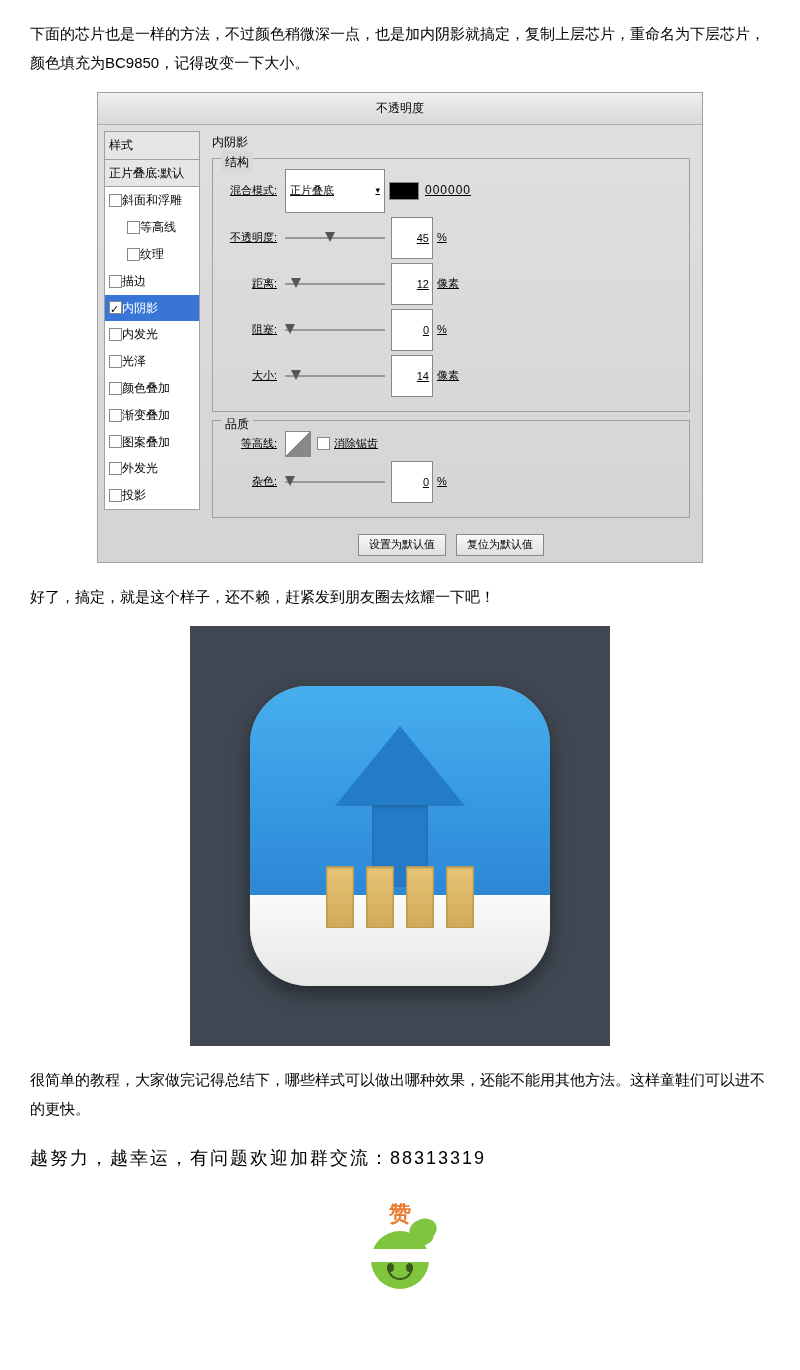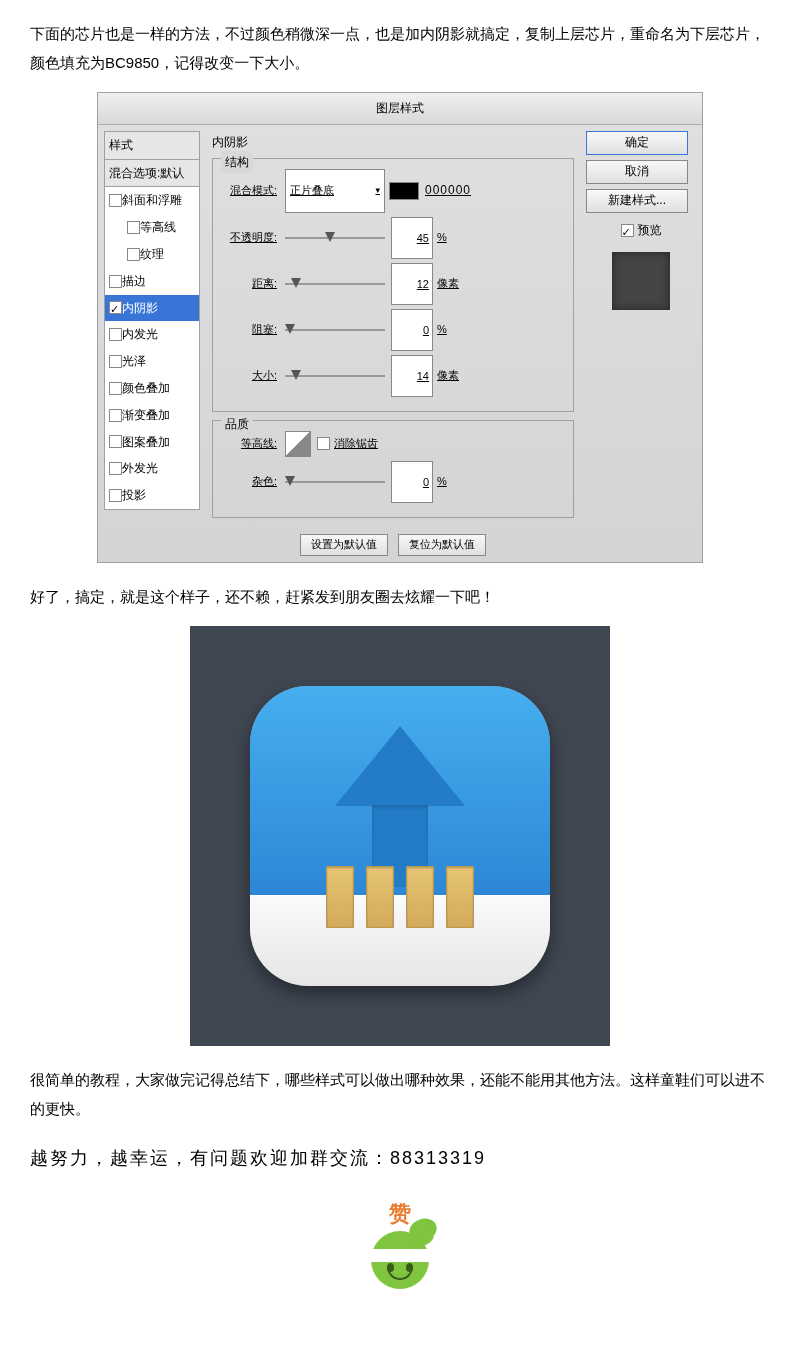--- a/index.html
+++ b/index.html
@@ -398,25 +398,25 @@
   border-top: none;
   border-radius: 0 0 20px 20px;
 }
 </style>
 </head>
 <body>
 
 <p class="paragraph">下面的芯片也是一样的方法，不过颜色稍微深一点，也是加内阴影就搞定，复制上层芯片，重命名为下层芯片，颜色填充为BC9850，记得改变一下大小。</p>
 
 <div class="dialog">
-  <div class="dialog-header">图层样式</div>
+  <div class="dialog-header">不透明度</div>
   <div class="dialog-body">
     <div class="styles-col">
       <div class="styles-header">样式</div>
-      <div class="styles-second">混合选项:默认</div>
+      <div class="styles-second">正片叠底:默认</div>
       <div class="styles-list">
         <div class="style-item">
             <span class="cb"></span>
             <span>斜面和浮雕</span>
           </div>
         <div class="style-item indent">
             <span class="cb"></span>
             <span>等高线</span>
           </div>
         <div class="style-item indent">
@@ -525,30 +525,20 @@
           <input class="num" value="0" style="">
           <span class="unit">%</span>
         </div>
       </div>
       <div class="btnrow">
         <span class="btn-sm">设置为默认值</span>
         <span class="btn-sm">复位为默认值</span>
       </div>
     </div>
 
-    <div class="right-col">
-      <div class="btn-main default">确定</div>
-      <div class="btn-main">取消</div>
-      <div class="btn-main">新建样式...</div>
-      <div style="display:flex;align-items:center;margin-top:6px;justify-content:center;">
-        <span class="cb checked"></span>
-        <span style="margin-left:4px">预览</span>
-      </div>
-      <div class="preview-swatch"></div>
-    </div>
   </div>
 </div>
 
 <p class="paragraph">好了，搞定，就是这个样子，还不赖，赶紧发到朋友圈去炫耀一下吧！</p>
 
 <div class="result-stage">
   <div class="icon">
     <div class="icon-top"></div>
     <div class="arrow">
       <div class="arrow-head"></div>

